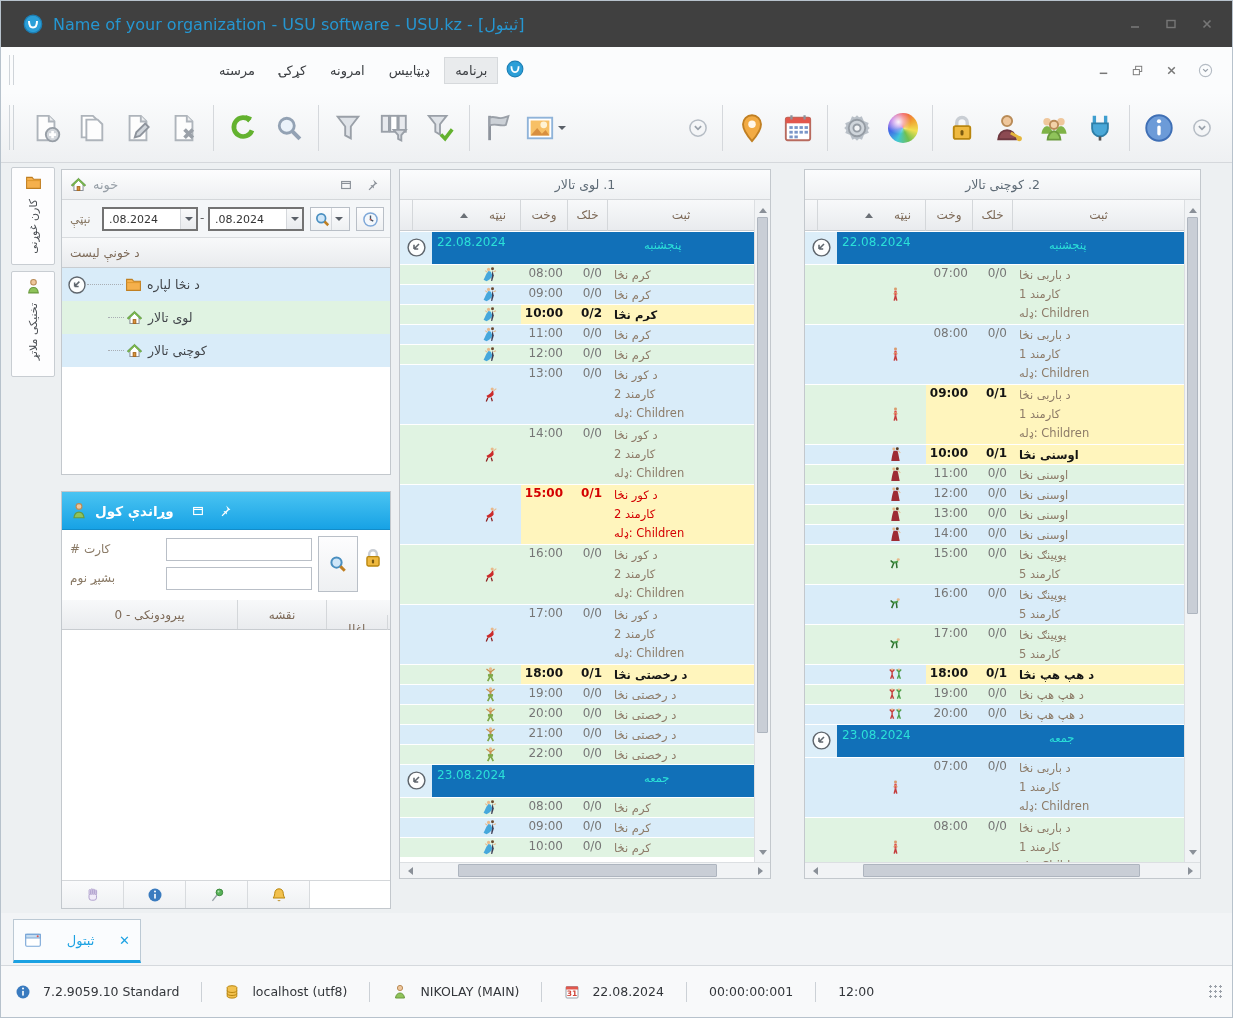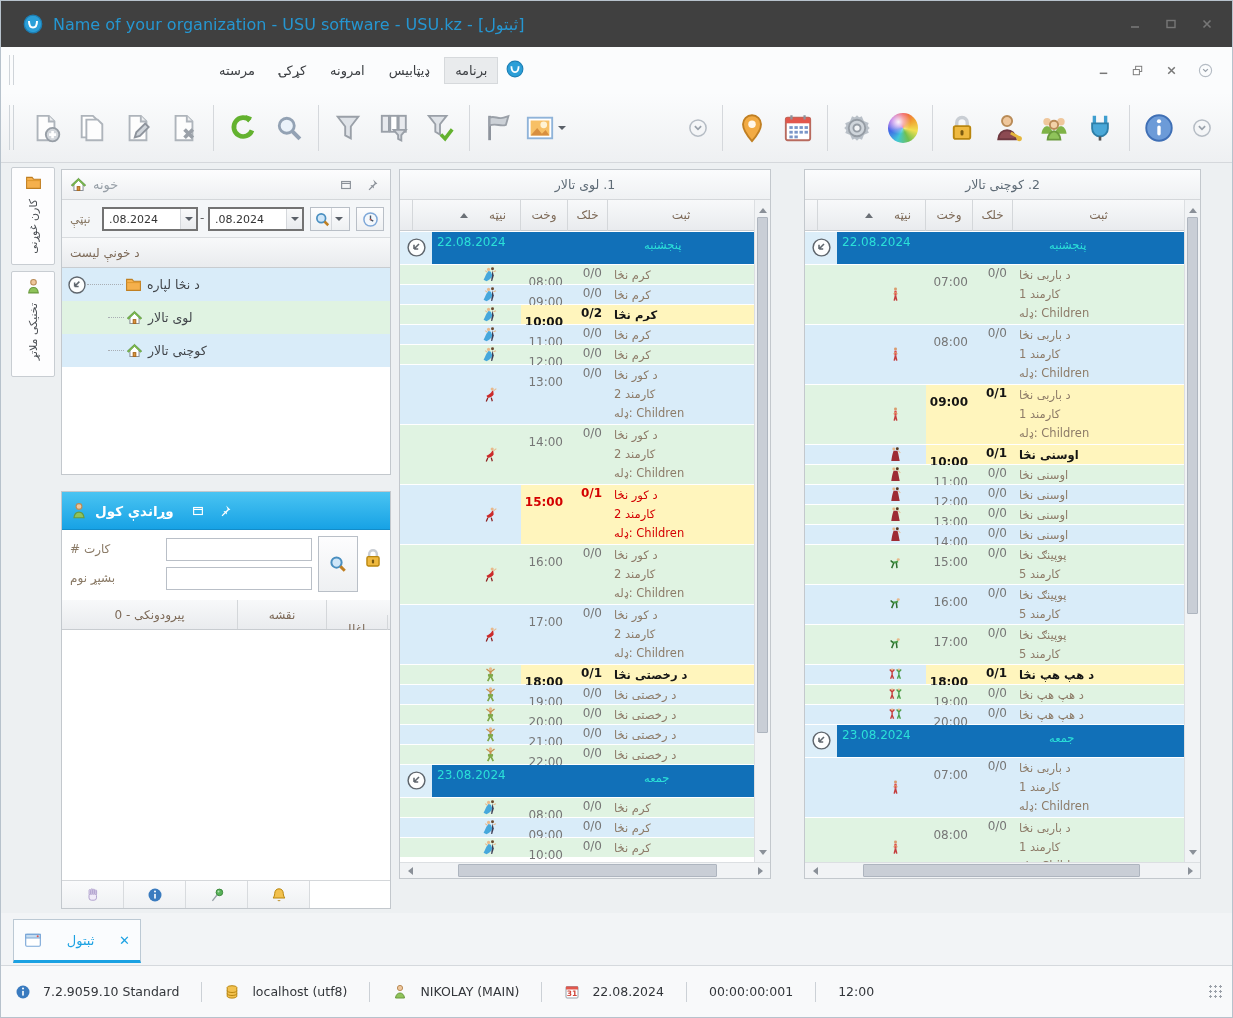--- a/index.html
+++ b/index.html
@@ -70,21 +70,21 @@
 
 .sched{display:flex;flex-direction:column}
 .sched-cap{height:30px;background:linear-gradient(#fbfcfd,#eff1f3);border-bottom:1px solid #d4d7da;display:flex;align-items:center;justify-content:center;font-size:12.5px;color:#5e6b76}
 .sched-body{flex:1;display:flex;overflow:hidden}
 .sgrid{flex:1;overflow:hidden;background:#fff;display:flex;flex-direction:column}
 .srow{display:flex;flex:none;border-bottom:1px solid rgba(255,255,255,.85);cursor:default}
 .shead{height:32px}
 .hcell{background:linear-gradient(#f8f9fa,#e9ebee);border-right:1px solid #d4d7da;border-bottom:1px solid #c8ccd0;color:#7d6a58;font-size:12px;display:flex;align-items:center;justify-content:center}
 .c-gut{width:13px;flex:none}
 .c-date{width:108px;flex:none;display:flex;align-items:center;justify-content:flex-end;padding-right:22px}
-.c-time{width:47px;flex:none;text-align:right;padding:10px 5px 0 0;font-size:12px;color:#767676}
+.c-time{width:47px;flex:none;text-align:right;padding:1px 5px 0 0;font-size:12px;color:#767676}
 .c-people{width:40px;flex:none;text-align:right;padding:1px 6px 0 0;font-size:12px;color:#767676}
 .c-rec{flex:1;padding:1px 0 0 6px;direction:ltr;text-align:left;font-size:11.5px;color:#8d7b68;line-height:19px}
 .h-date{justify-content:flex-end;gap:21px;padding-right:14px}
 .sort-up{width:0;height:0;border:4px solid transparent;border-bottom:5px solid #6b7076;margin-bottom:3px}
 .bg-g{background:#e0f3e2}.bg-b{background:#d9ecf9}.bg-y{background:#fff5bd}
 .bold .c-time,.bold .c-people,.bold .c-rec{color:#141414;font-weight:bold}
 .btime .c-time,.btime .c-people{color:#141414;font-weight:bold}
 .red .c-time,.red .c-people{color:#d40000;font-weight:bold}
 .red .c-rec{color:#d40000}
 .g-gut{width:32px;flex:none;background:#dceef9;display:flex;justify-content:center;align-items:flex-start;padding-top:5px}

